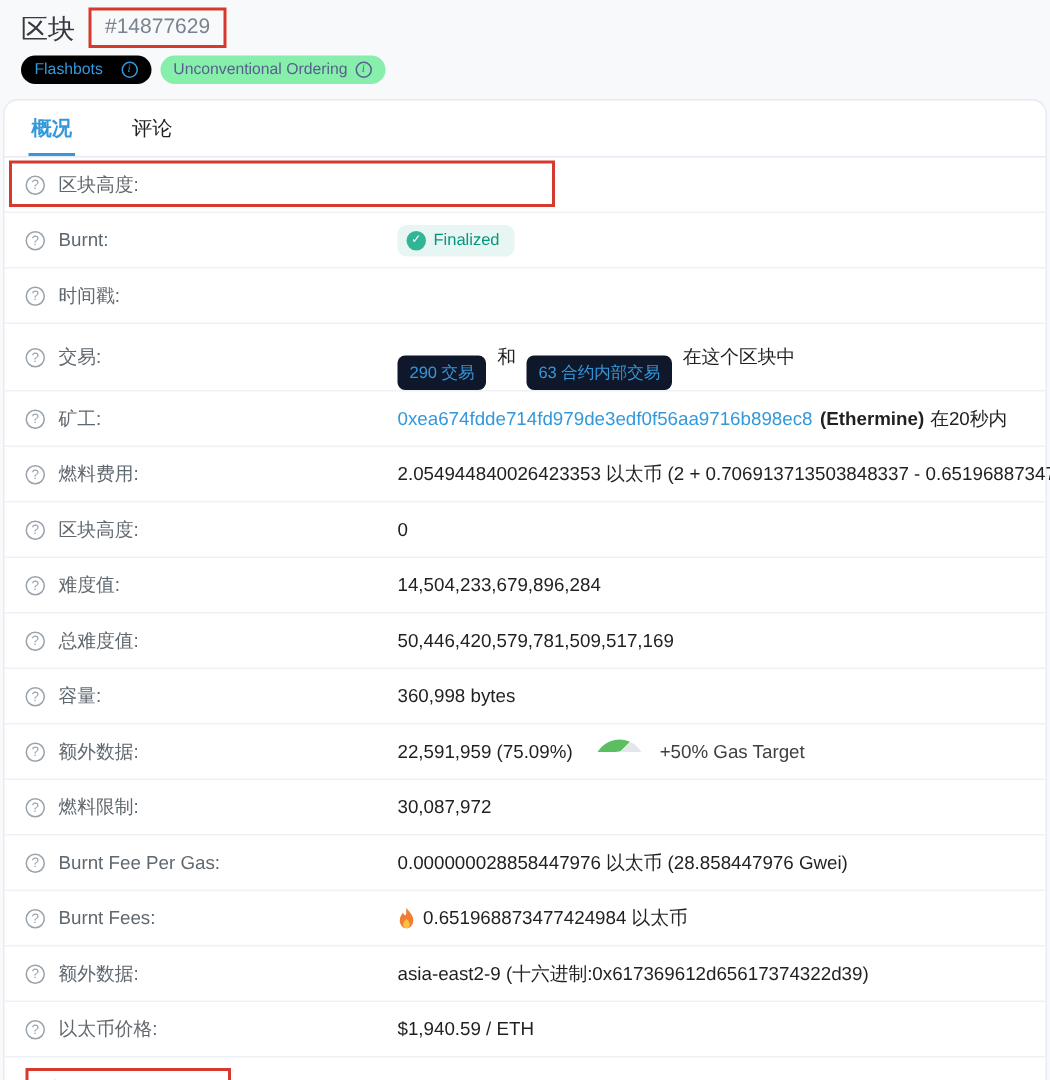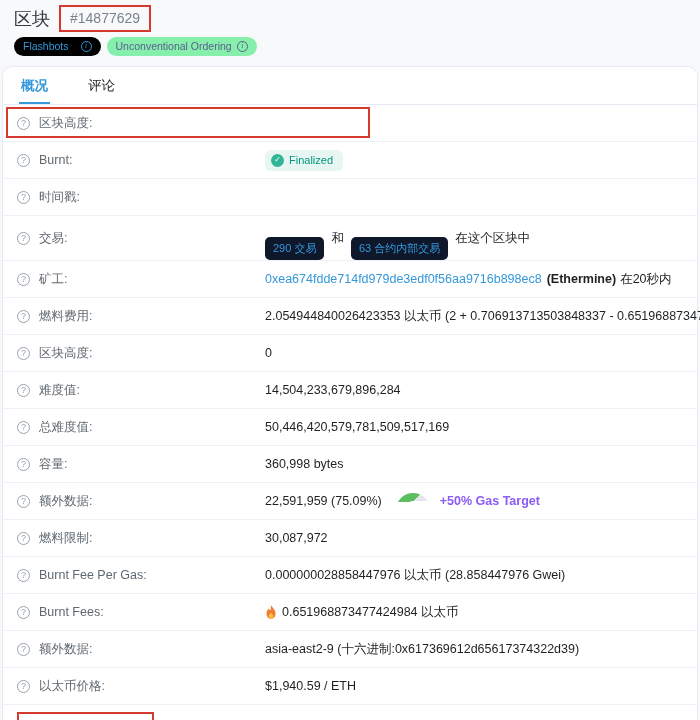--- a/index.html
+++ b/index.html
@@ -57,21 +57,21 @@
               border-radius:5px; cursor:pointer;margin-top:21px; }
   .mid-txt { margin:0 7px; }
   .link { color:#3498db; text-decoration:none; cursor:pointer; }
   .miner-name { font-weight:bold; margin:0 4px 0 5px; }
   .gauge { width:34px; height:17px; margin:0 10px 0 14px; border-radius:17px 17px 0 0;
            background:conic-gradient(from 270deg, #5bbf61 0deg 135deg, #e3e7eb 135deg 180deg,
                       rgba(0,0,0,0) 180deg 360deg);
            position:relative; }
   .gauge::after { content:""; position:absolute; left:8px; top:8px; width:18px; height:9px;
                   border-radius:18px 18px 0 0; background:#fff; }
-  .gas-target { color:#8b5cf6;font-weight:bold; }
+  .gas-target { color:#404040; }
   .flame { margin-right:5px; display:inline-flex; }
   
   .footer { padding:7px 14px; }
   .see-more-box { display:inline-flex; align-items:center; gap:10px; border:2px solid #d63a2f;
                   padding:3px 9px 4px 7px; cursor:pointer; }
   .see-more { color:#3498db; font-size:13px; }
   .down-arrow { color:#3498db; font-size:13px; }
 </style>
 </head>
 <body>

